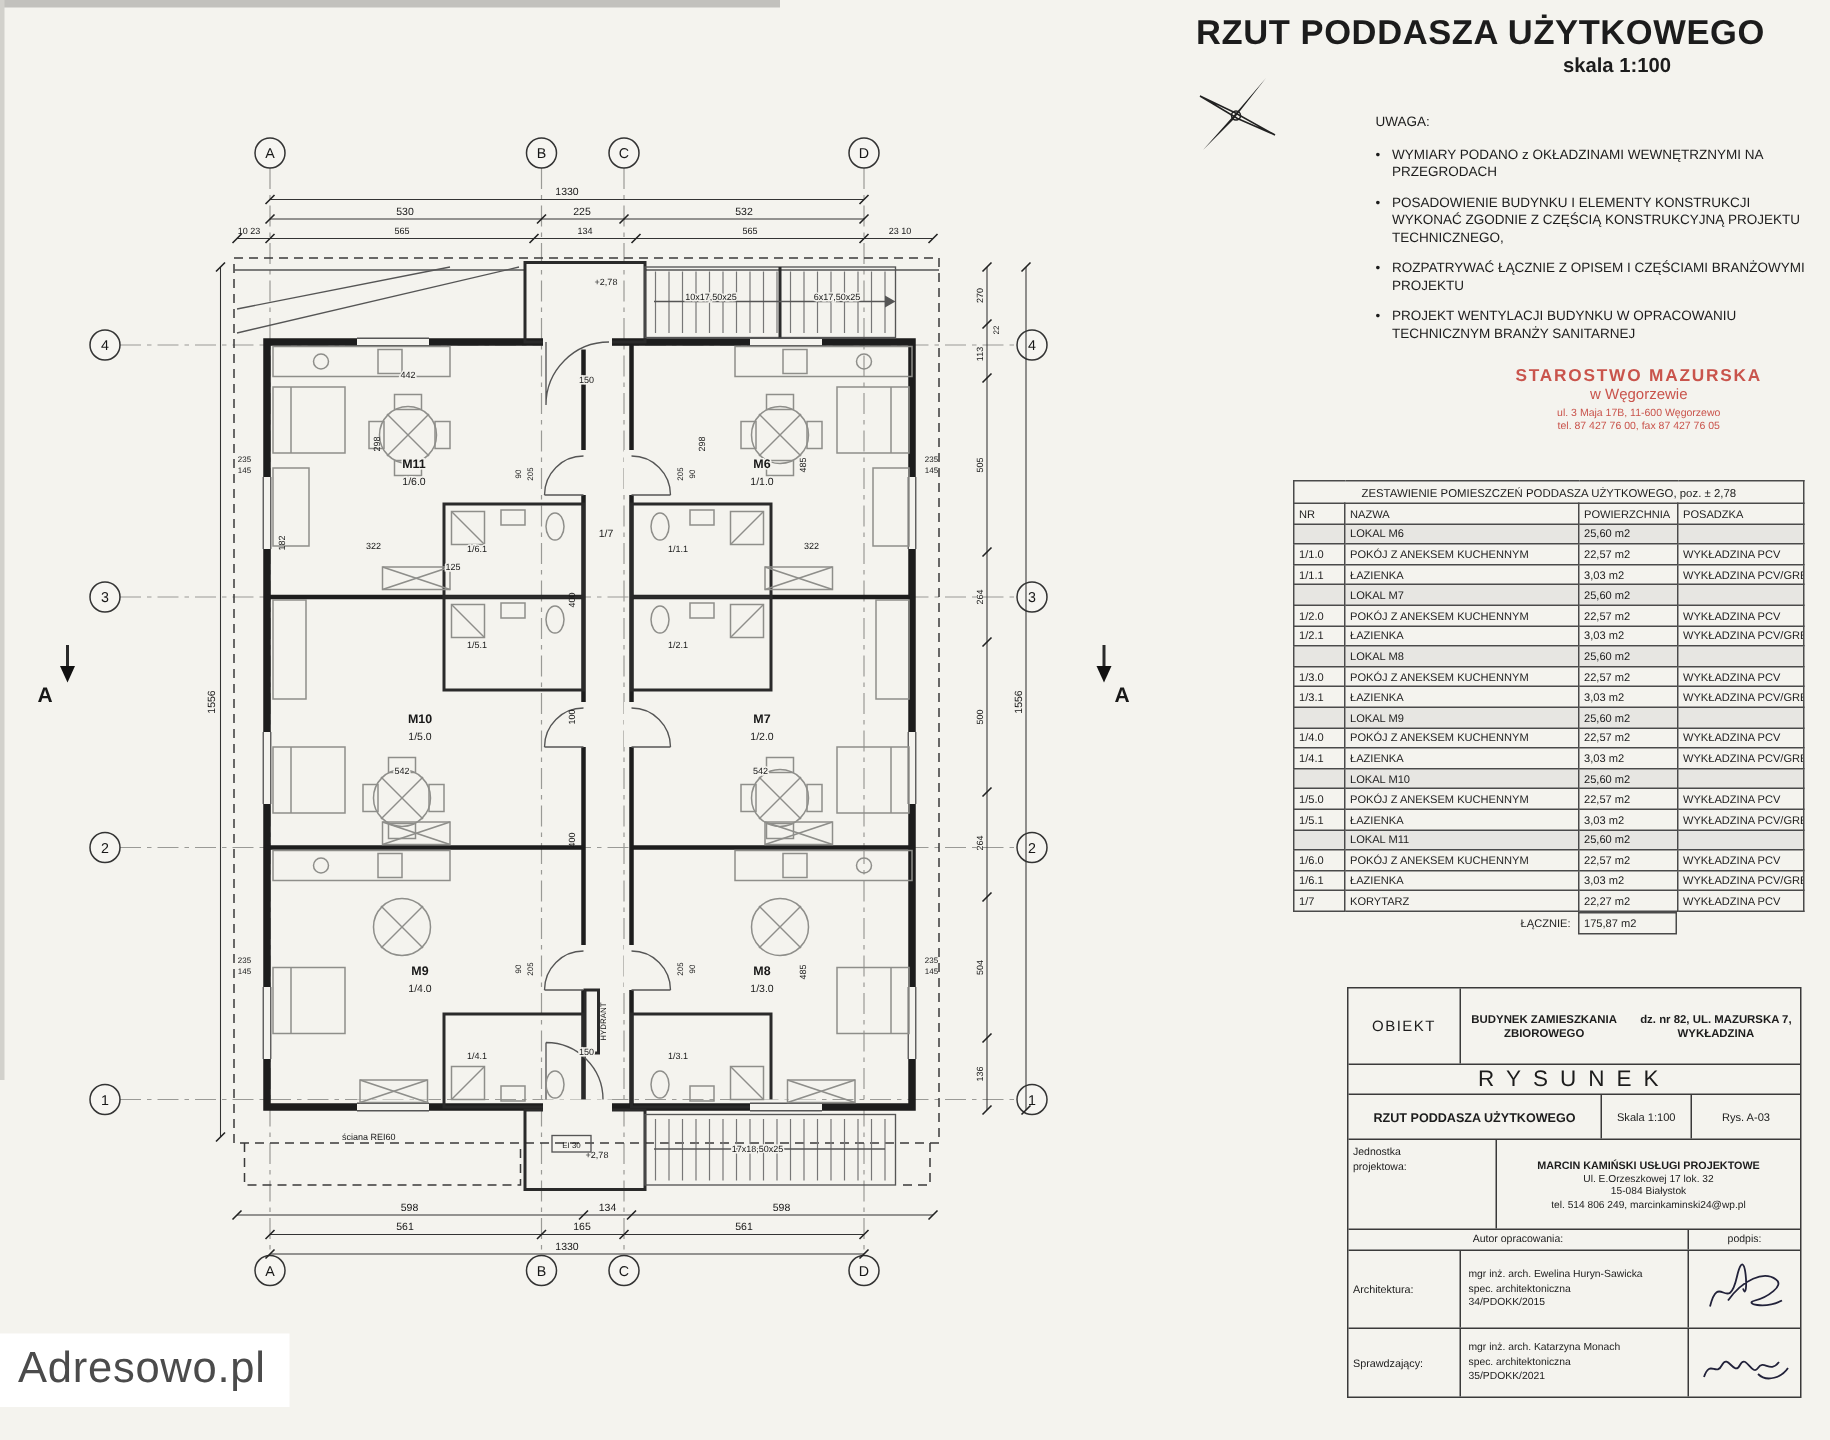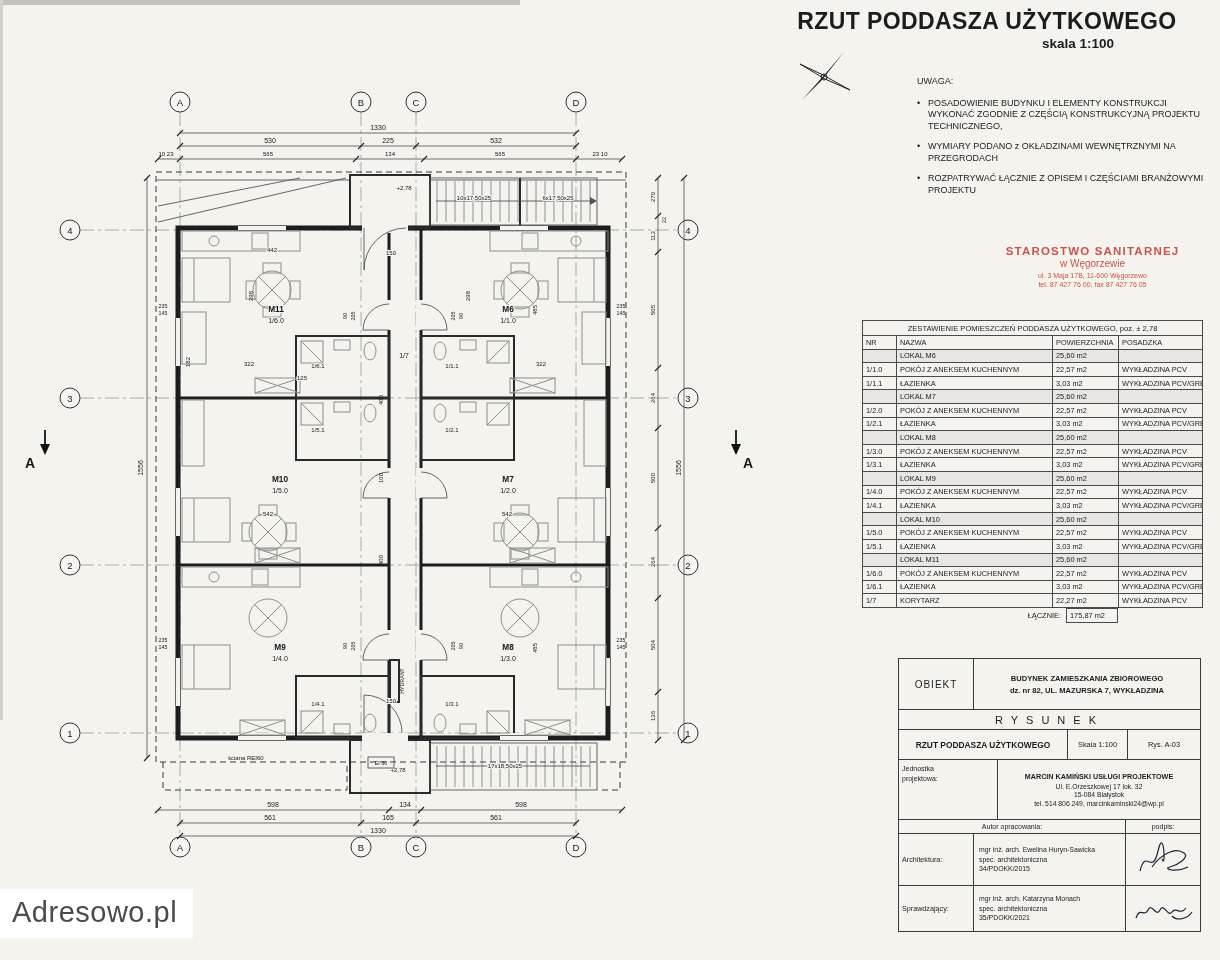--- a/index.html
+++ b/index.html
@@ -48,32 +48,32 @@
   .stamp .s3, .stamp .s4 { font-size:7px; line-height:1.3; }
 
   .rooms-wrap { position:absolute; left:862px; top:320px; width:340px; font-size:7.4px; }
   table.rooms { border-collapse:collapse; width:100%; table-layout:fixed; }
   .rooms th, .rooms td { border:1px solid #4a4a4a; padding:1px 3px; height:13.6px; font-weight:normal;
                          text-align:left; overflow:hidden; white-space:nowrap; }
   .rooms .ttl { text-align:center; font-size:7.6px; height:15px; }
   .rooms tr.group td { background:#e7e6e2; }
   .total { display:flex; justify-content:flex-end; align-items:center; margin-top:0; }
   .total-label { padding:2px 5px; }
-  .total-val { border:1px solid #4a4a4a; width:52px; padding:2px 3px; }
+  .total-val { border:1px solid #4a4a4a; width:66px; padding:2px 3px; }
   .total-spacer { width:84px; }
 
   .tblock { position:absolute; left:898px; top:658px; width:303px; border:1.6px solid #3a3a3a; font-size:7.5px; }
   .tb-row { display:flex; border-top:1px solid #3a3a3a; }
   .tb-row:first-child { border-top:none; }
   .tb-c { border-left:1px solid #3a3a3a; }
   .tb-c:first-child { border-left:none; }
   .tb-r1 { height:50px; }
   .tb-obiekt { width:74px; display:flex; align-items:center; justify-content:center; font-size:10px; letter-spacing:1px; }
-  .tb-objval { flex:1; display:flex; flex-direction:column; align-items:center; justify-content:center; gap:3px; font-size:7.6px; font-weight:bold; text-align:center; }
-  .tb-r2 { height:20px; align-items:center; justify-content:center; letter-spacing:8px; font-size:11px; }
+  .tb-objval { flex:1; display:flex; align-items:center; justify-content:center; gap:3px; font-size:7.6px; font-weight:bold; text-align:center; }
+  .tb-r2 { height:20px; align-items:center; justify-content:center; letter-spacing:8px; font-size:15px; }
   .tb-r3 { height:30px; }
   .tb-r3 .c1 { width:168px; font-weight:bold; font-size:8.4px; display:flex; align-items:center; justify-content:center; text-align:center; }
   .tb-r3 .c2 { width:60px; font-size:7.4px; display:flex; align-items:center; justify-content:center; }
   .tb-r3 .c3 { flex:1; font-size:7.4px; display:flex; align-items:center; justify-content:center; }
   .tb-r4 { height:60px; }
   .tb-r4 .c1 { width:74px; font-size:7px; padding:4px 2px 0 3px; line-height:1.4; }
   .tb-r4 .c2 { flex:1; display:flex; flex-direction:column; align-items:center; justify-content:center; gap:1.5px; font-size:6.8px; text-align:center;margin-left:24px; }
   .unit-name { font-weight:bold; font-size:7.2px; }
   .tb-r5 { height:14px; font-size:7px; }
   .tb-r5 .c1 { width:226px; display:flex; align-items:center; justify-content:center; }
@@ -526,28 +526,29 @@
 
   <svg class="compass" width="64" height="60" viewBox="0 0 64 60">
     <polygon points="52,6 34,27 10,54 30,34" fill="#222"></polygon>
     <polygon points="8,18 31,29 58,44 33,33" fill="none" stroke="#222" stroke-width="1"></polygon>
     <circle cx="32" cy="31" r="3" fill="none" stroke="#222" stroke-width="1"></circle>
   </svg>
 
   <div class="notes">
     <div class="notes-h">UWAGA:</div>
     <ul id="notes-list">
+        <li>WYMIARY PODANO z OKŁADZINAMI WEWNĘTRZNYMI NA PRZEGRODACH</li>
         <li>POSADOWIENIE BUDYNKU I ELEMENTY KONSTRUKCJI WYKONAĆ ZGODNIE Z CZĘŚCIĄ KONSTRUKCYJNĄ PROJEKTU TECHNICZNEGO,</li>
-        <li>WYMIARY PODANO z OKŁADZINAMI WEWNĘTRZNYMI NA PRZEGRODACH</li>
         <li>ROZPATRYWAĆ ŁĄCZNIE Z OPISEM I CZĘŚCIAMI BRANŻOWYMI PROJEKTU</li>
+        <li>PROJEKT WENTYLACJI BUDYNKU W OPRACOWANIU TECHNICZNYM BRANŻY SANITARNEJ</li>
       </ul>
   </div>
 
   <div class="stamp" style="color: rgb(201, 84, 76);">
-    <div class="s1">STAROSTWO SANITARNEJ</div>
+    <div class="s1">STAROSTWO MAZURSKA</div>
     <div class="s2">w Węgorzewie</div>
     <div class="s3">ul. 3 Maja 17B, 11-600 Węgorzewo</div>
     <div class="s4">tel. 87 427 76 00, fax 87 427 76 05</div>
   </div>
 
   <div class="rooms-wrap">
     <table class="rooms">
       <colgroup>
           <col style="width:34px">
           <col style="width:156px">

